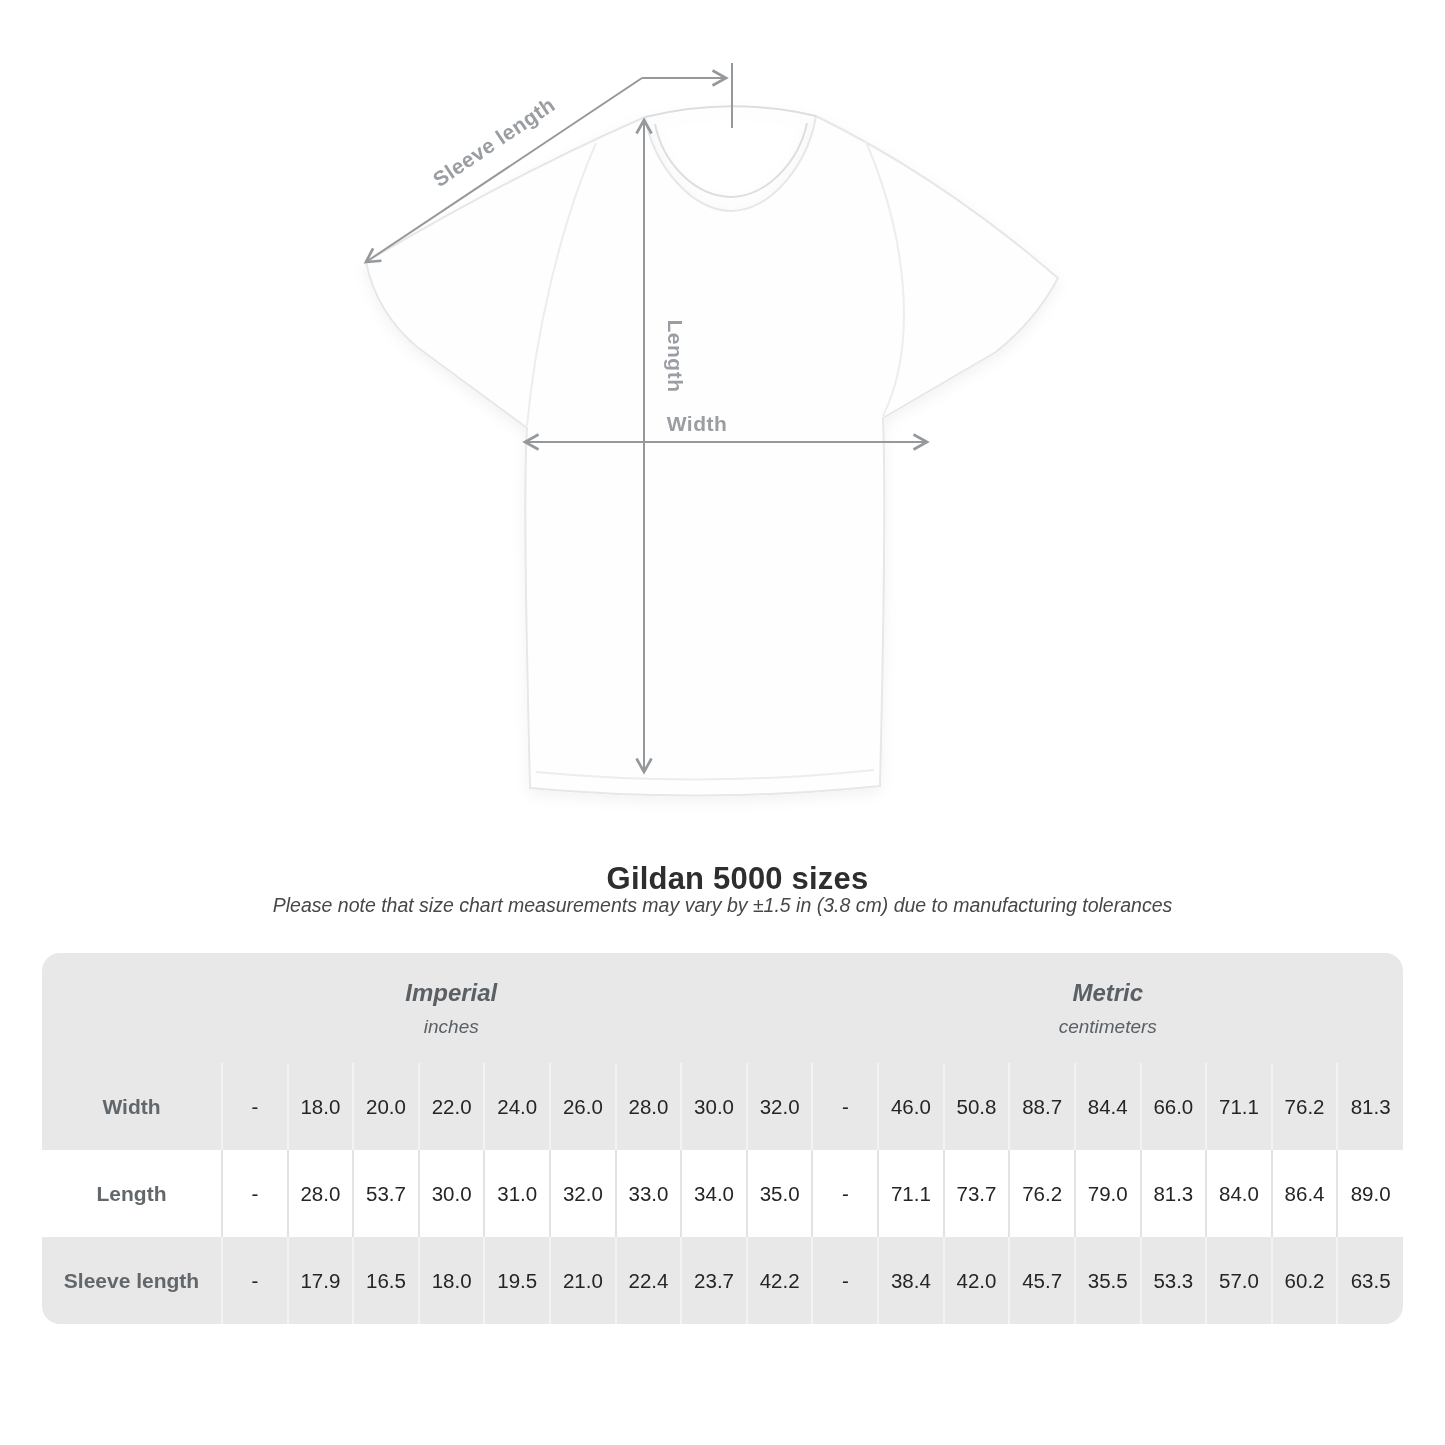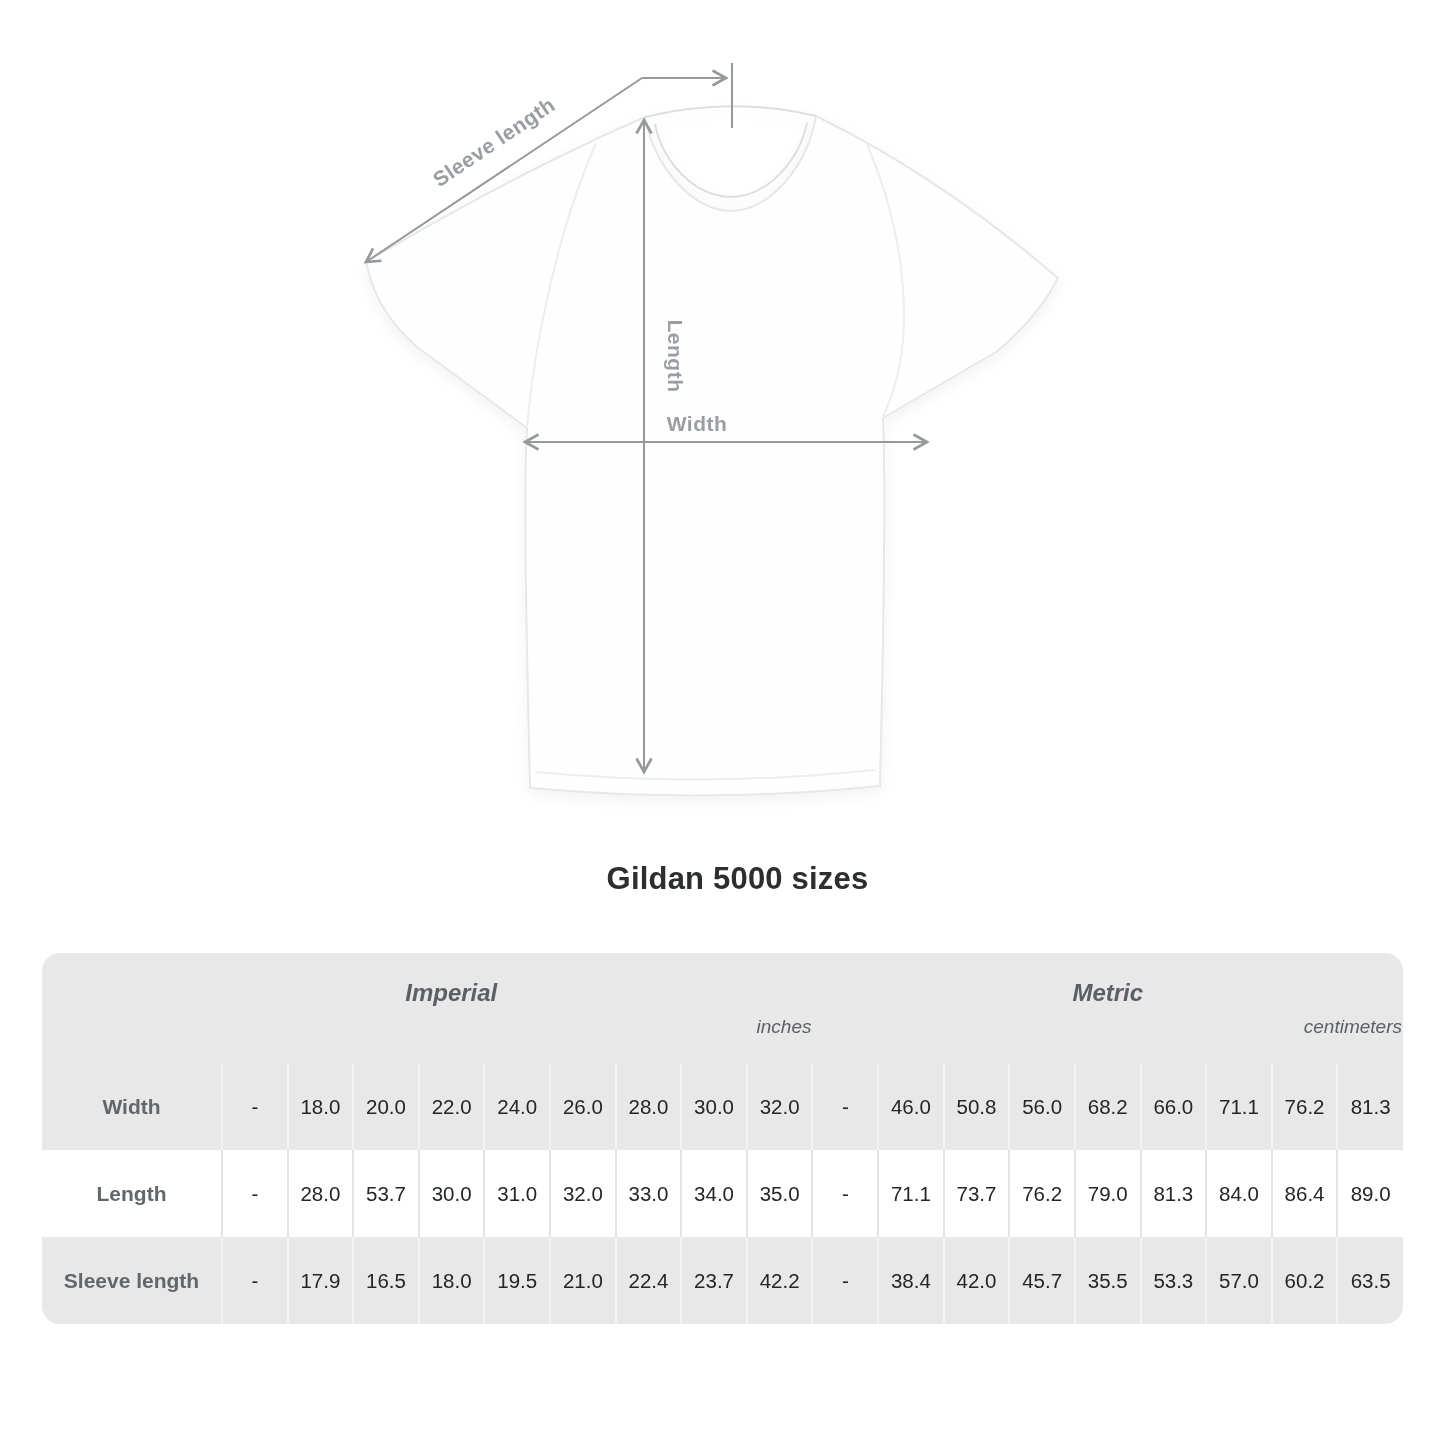--- a/index.html
+++ b/index.html
@@ -17,21 +17,21 @@
   
   .page-title{position:absolute;top:846px;left:0;width:100%;margin:15px;text-align:center;
     font-size:31px;font-weight:bold;color:#2d2e30;letter-spacing:.2px;}
   .page-subtitle{position:absolute;top:894px;left:0;width:100%;margin:0;text-align:center;
     font-size:19.5px;font-style:italic;color:#454749;}
   
   .size-table-wrap{position:absolute;left:42px;top:953px;width:1361px;border-radius:18px;overflow:hidden;}
   table.size-table{border-collapse:collapse;table-layout:fixed;width:100%;}
   tr.band td{background:#e8e8e9;height:108px;vertical-align:middle;text-align:center;}
   .band-label{font-size:24px;font-weight:bold;font-style:italic;color:#5b6064;}
-  .band-unit{font-size:19px;font-style:italic;color:#5b6064;margin-top:9px;text-align:right;}
+  .band-unit{font-size:19px;font-style:italic;color:#5b6064;margin-top:9px;}
   .band-imperial-inner{padding-left:48px;}
   tr.head td{height:84px;background:#ffffff;font-weight:bold;color:#62676b;font-size:20px;text-align:center;vertical-align:middle;}
   tr.data td{height:85px;background:#ffffff;font-size:20.5px;color:#242526;text-align:center;vertical-align:middle;}
   tr.data td.rowlabel{font-weight:bold;color:#62676b;font-size:21px;}
   tr.gray td{background:#e8e8e9;}
   tr.head td + td, tr.data td + td{border-left:2px solid #e2e3e5;}
   tr.gray td + td{border-left-color:#f3f3f5;}
 </style>
 </head>
 <body>
@@ -77,20 +77,21 @@
       <path class="dim-line" d="M 314,60 L 314,712" marker-start="url(#arr)" marker-end="url(#arr)"></path>
       <path class="dim-line" d="M 195,382 L 597,382" marker-start="url(#arr)" marker-end="url(#arr)"></path>
     </g>
 
     <text class="dim-label" transform="translate(168,88) rotate(-34)" text-anchor="middle">Sleeve length</text>
     <text class="dim-label" transform="translate(338,296) rotate(90)" text-anchor="middle">Length</text>
     <text class="dim-label" x="367" y="371" text-anchor="middle" font-size="22">Width</text>
   </svg>
 
   <h1 class="page-title">Gildan 5000 sizes</h1>
+  <p class="page-subtitle">Please note that size chart measurements may vary by ±1.5 in (3.8 cm) due to manufacturing tolerances</p>
 
   <div class="size-table-wrap">
     <table class="size-table">
       <colgroup>
         <col style="width:180px">
         <col>
           <col>
           <col>
           <col>
           <col>
@@ -133,22 +134,22 @@
         <td>20.0</td>
         <td>22.0</td>
         <td>24.0</td>
         <td>26.0</td>
         <td>28.0</td>
         <td>30.0</td>
         <td>32.0</td>
         <td>-</td>
         <td>46.0</td>
         <td>50.8</td>
-        <td>56.0</td>
-        <td>68.2</td>
+        <td>88.7</td>
+        <td>84.4</td>
         <td>66.0</td>
         <td>71.1</td>
         <td>76.2</td>
         <td>81.3</td>
       </tr>
 
       <tr class="data">
         <td class="rowlabel">Length</td>
         <td>-</td>
         <td>28.0</td>

